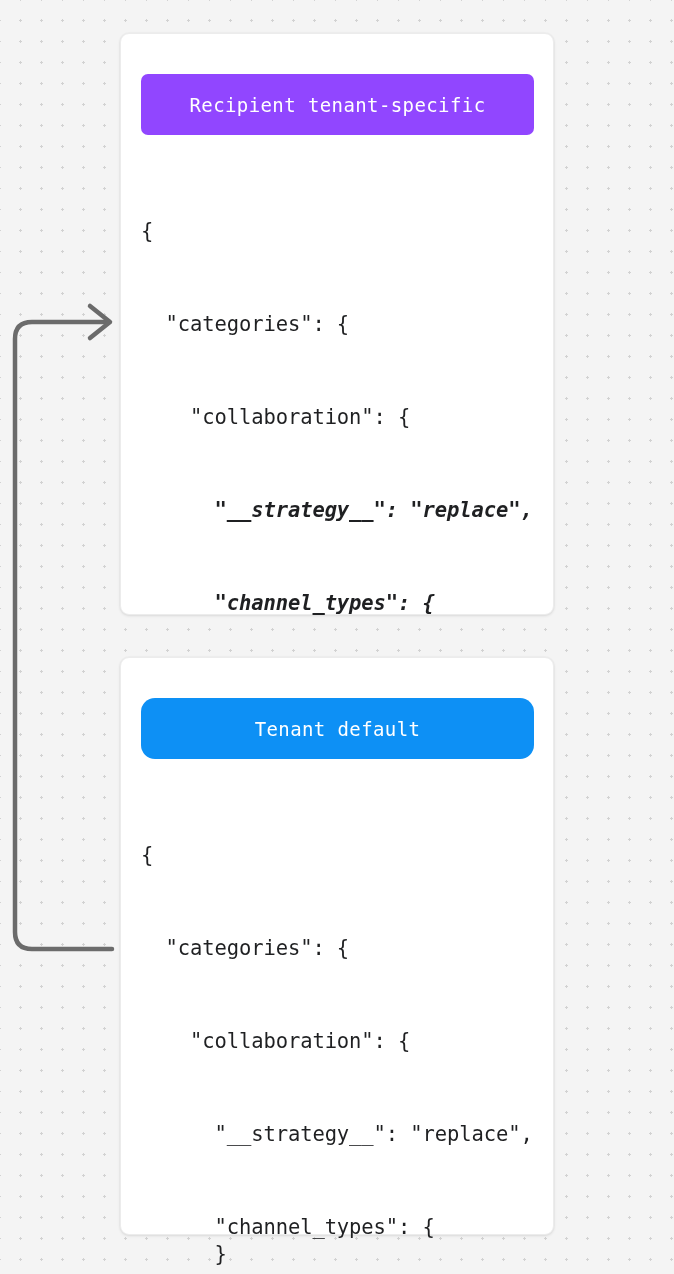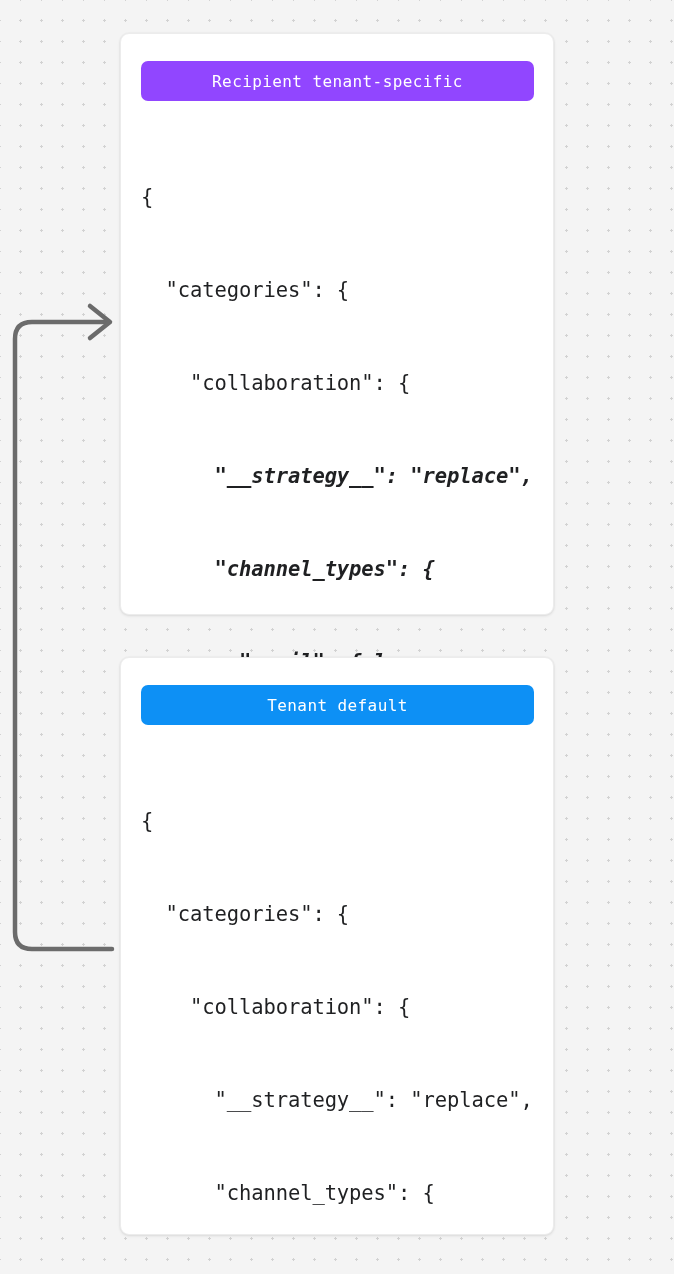--- a/index.html
+++ b/index.html
@@ -37,35 +37,35 @@
     background: #ffffff;
     border-radius: 9px;
     border: 1px solid #ececec;
     box-shadow: 0 1px 3px rgba(0,0,0,0.10), 0 0 0 1px rgba(0,0,0,0.015);
     padding: 0;
   }
   #card-recipient { top: 33px;  height: 582px; }
   #card-tenant    { top: 657px; height: 578px; }
 
   .card-header {
-    margin: 27px 19px 0 20px;
-    height: 40px;
+    margin: 40px 19px 0 20px;
+    height: 61px;
     border-radius: 7px;
     display: flex;
     align-items: center;
     justify-content: center;
     color: #ffffff;
     font-family: "DejaVu Sans Mono", "Liberation Mono", monospace;
-    font-size: 16px;
+    font-size: 19px;
     font-weight: 400;
     letter-spacing: 0.4px;
     white-space: nowrap;
   }
   .hdr-purple { background: #9146ff; }
-  .hdr-blue   { background: #0d90f5; }
+  .hdr-blue   { background: #0d90f5; border-radius: 14px; }
 
   .code-block {
     margin: 19px 0 0 0;
     padding: 0 20px;
     font-family: "DejaVu Sans Mono", "Liberation Mono", monospace;
     font-size: 20.5px;
     line-height: 31px;
     color: #1f2022;
     white-space: pre;
     letter-spacing: -0.1px;

